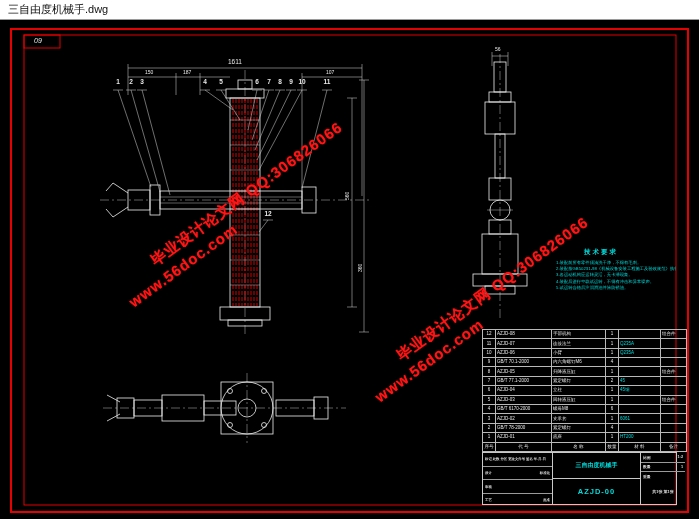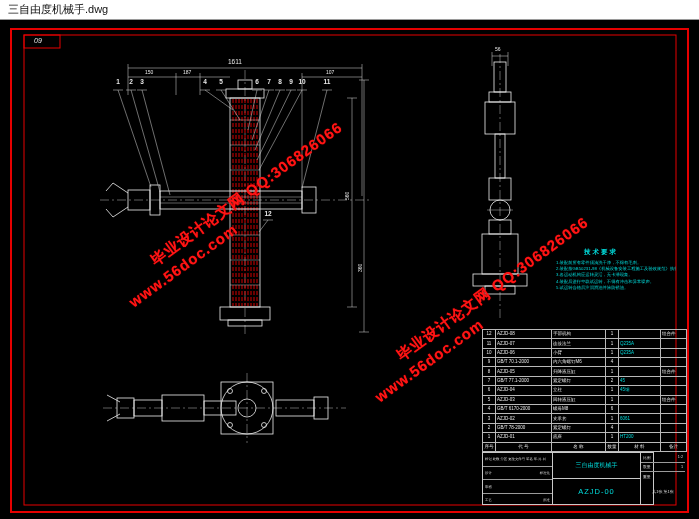--- a/index.html
+++ b/index.html
@@ -23,22 +23,22 @@
       transform:rotate(-36deg);transform-origin:0 0;white-space:nowrap;text-shadow:0 0 1px #c00;}
   .wm .ind{margin-left:42px;}
   .wm div{line-height:21px;}
   .parts{position:absolute;left:482px;bottom:67px;width:204px;border-collapse:collapse;
          table-layout:fixed;font-size:4.5px;color:#e8e8e8;}
   .parts td{border:0.5px solid #b9b9b9;height:8.4px;padding:0 1px;overflow:hidden;
             white-space:nowrap;line-height:8px;}
   .parts td:nth-child(1),.parts td:nth-child(4){text-align:center;}
   .parts td:nth-child(5){color:#00dcdc;}
   .parts .hdr td{text-align:center;color:#e8e8e8;}
-  .tblock{position:absolute;left:482px;top:432px;width:172px;height:53px;
-          border:1px solid #c9c9c9;box-sizing:border-box;color:#dcdcdc;}
+  .tblock{position:absolute;left:482px;top:432px;width:195px;height:53px;
+          border:1px solid #c9c9c9;box-sizing:border-box;color:#dcdcdc;font-weight:bold;}
   .tblock>div{position:absolute;box-sizing:border-box;}
   .tb-left{left:0;top:0;width:70px;height:51px;border-right:0.5px solid #c9c9c9;}
   .tb-left .lrow{height:12.7px;border-bottom:0.5px solid #9a9a9a;font-size:3.4px;
                  display:flex;justify-content:space-between;align-items:center;padding:0 2px;overflow:hidden;}
   .tb-left .lrow:last-child{border-bottom:none;}
   .tb-name{left:70px;top:0;width:88px;height:26px;border-right:0.5px solid #c9c9c9;
            border-bottom:0.5px solid #c9c9c9;display:flex;align-items:center;justify-content:center;
            font-size:6px;color:#00dcdc;}
   .tb-num{left:70px;top:26px;width:88px;height:25px;border-right:0.5px solid #c9c9c9;
           display:flex;align-items:center;justify-content:center;font-size:7.5px;color:#00dcdc;letter-spacing:1px;}

